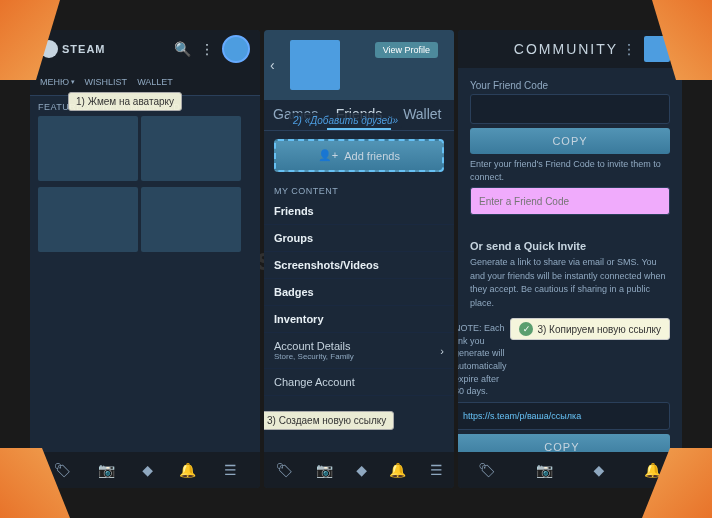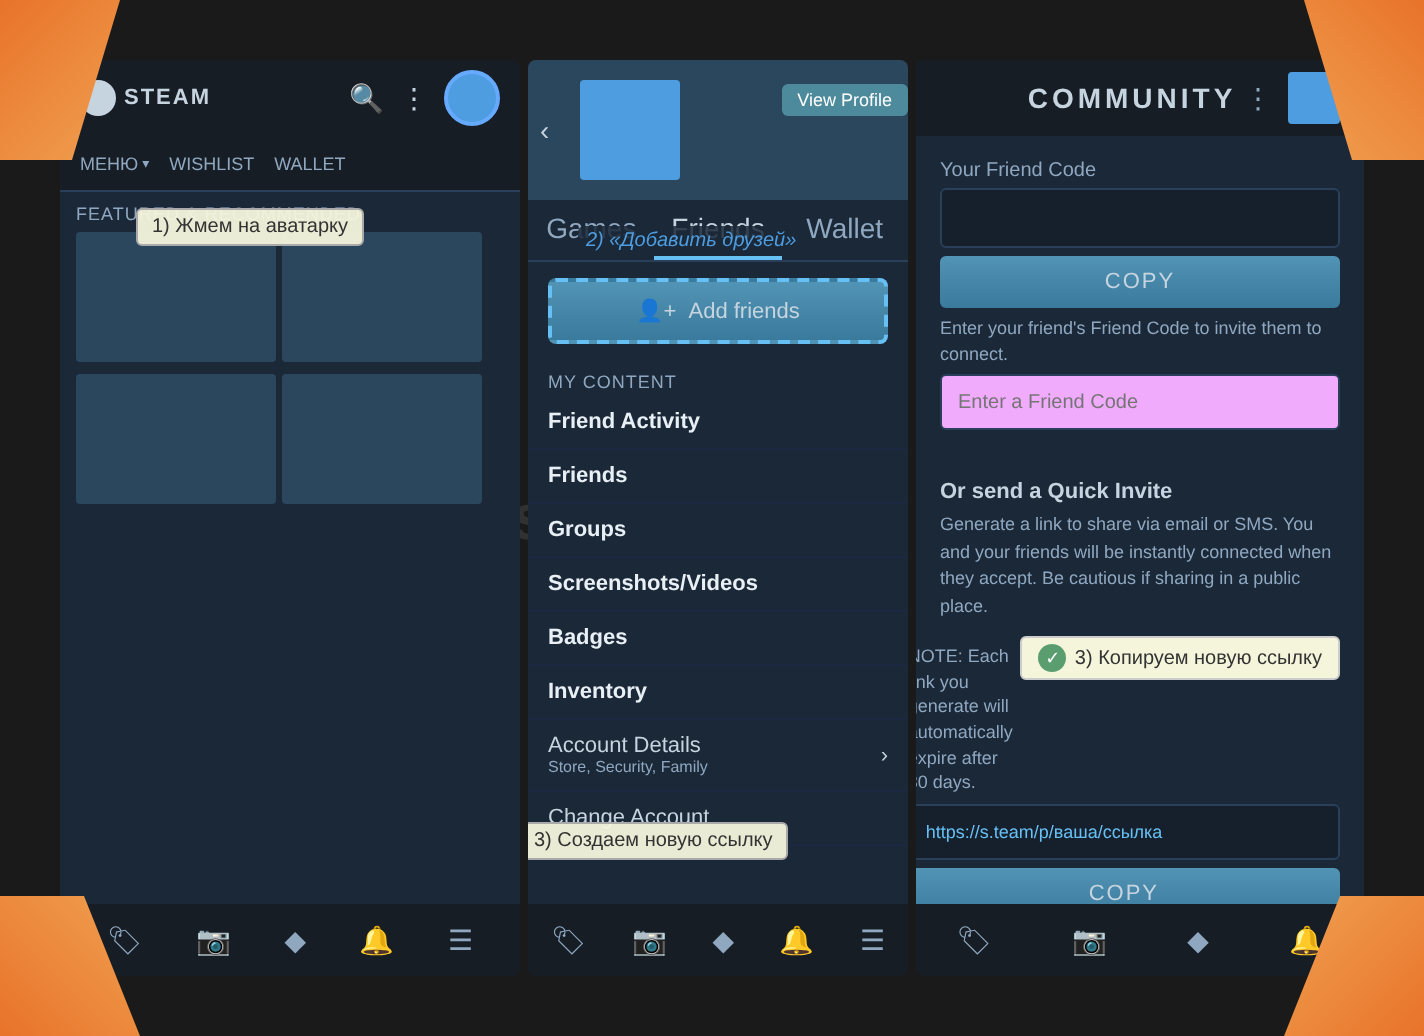--- a/index.html
+++ b/index.html
@@ -214,21 +214,21 @@
     .profile-avatar {
       width: 50px;
       height: 50px;
       background: #4d9de0;
       border-radius: 2px;
       margin-left: 16px;
     }
 
     .view-profile-btn {
       position: absolute;
-      right: 0;
+      right: 16px;
       top: 12px;
       background: #4d8a9c;
       color: #fff;
       font-size: 9px;
       padding: 3px 8px;
       border-radius: 3px;
       cursor: pointer;
     }
 
     .profile-tabs {
@@ -323,21 +323,21 @@
       padding: 0 12px;
       height: 38px;
       display: flex;
       align-items: center;
       justify-content: space-between;
     }
 
     .community-title {
       color: #c6d4df;
       font-size: 14px;
-      font-weight: bold;
+      font-weight: normal;
       letter-spacing: 2px;
     }
 
     .community-header-right {
       display: flex;
       align-items: center;
       gap: 8px;
     }
 
     .community-dots {
@@ -497,21 +497,20 @@
     }
 
     .annotation-box {
       background: rgba(245,245,220,0.95);
       color: #333;
       font-size: 10px;
       padding: 3px 7px;
       border-radius: 3px;
       border: 1px solid #aaa;
       white-space: nowrap;
-      margin-top: 12px;
     }
 
     .watermark {
       position: absolute;
       top: 50%;
       left: 50%;
       transform: translate(-50%, -50%);
       color: rgba(180, 180, 180, 0.15);
       font-size: 32px;
       font-weight: bold;
@@ -597,21 +596,20 @@
     </div>
 
     <div class="add-friends-btn">
       <span>👤+</span>
       <span>Add friends</span>
     </div>
 
     <div class="my-content-label">MY CONTENT</div>
 
     <div class="menu-list">
-      <div class="menu-item bold">Friend Activity</div>
       <div class="menu-item bold">Friends</div>
       <div class="menu-item bold">Groups</div>
       <div class="menu-item bold">Screenshots/Videos</div>
       <div class="menu-item bold">Badges</div>
       <div class="menu-item bold">Inventory</div>
       <div class="menu-item menu-item-arrow">
         <div>
           <div>Account Details</div>
           <div style="color: #8fa8c0; font-size: 8px;">Store, Security, Family</div>
         </div>

